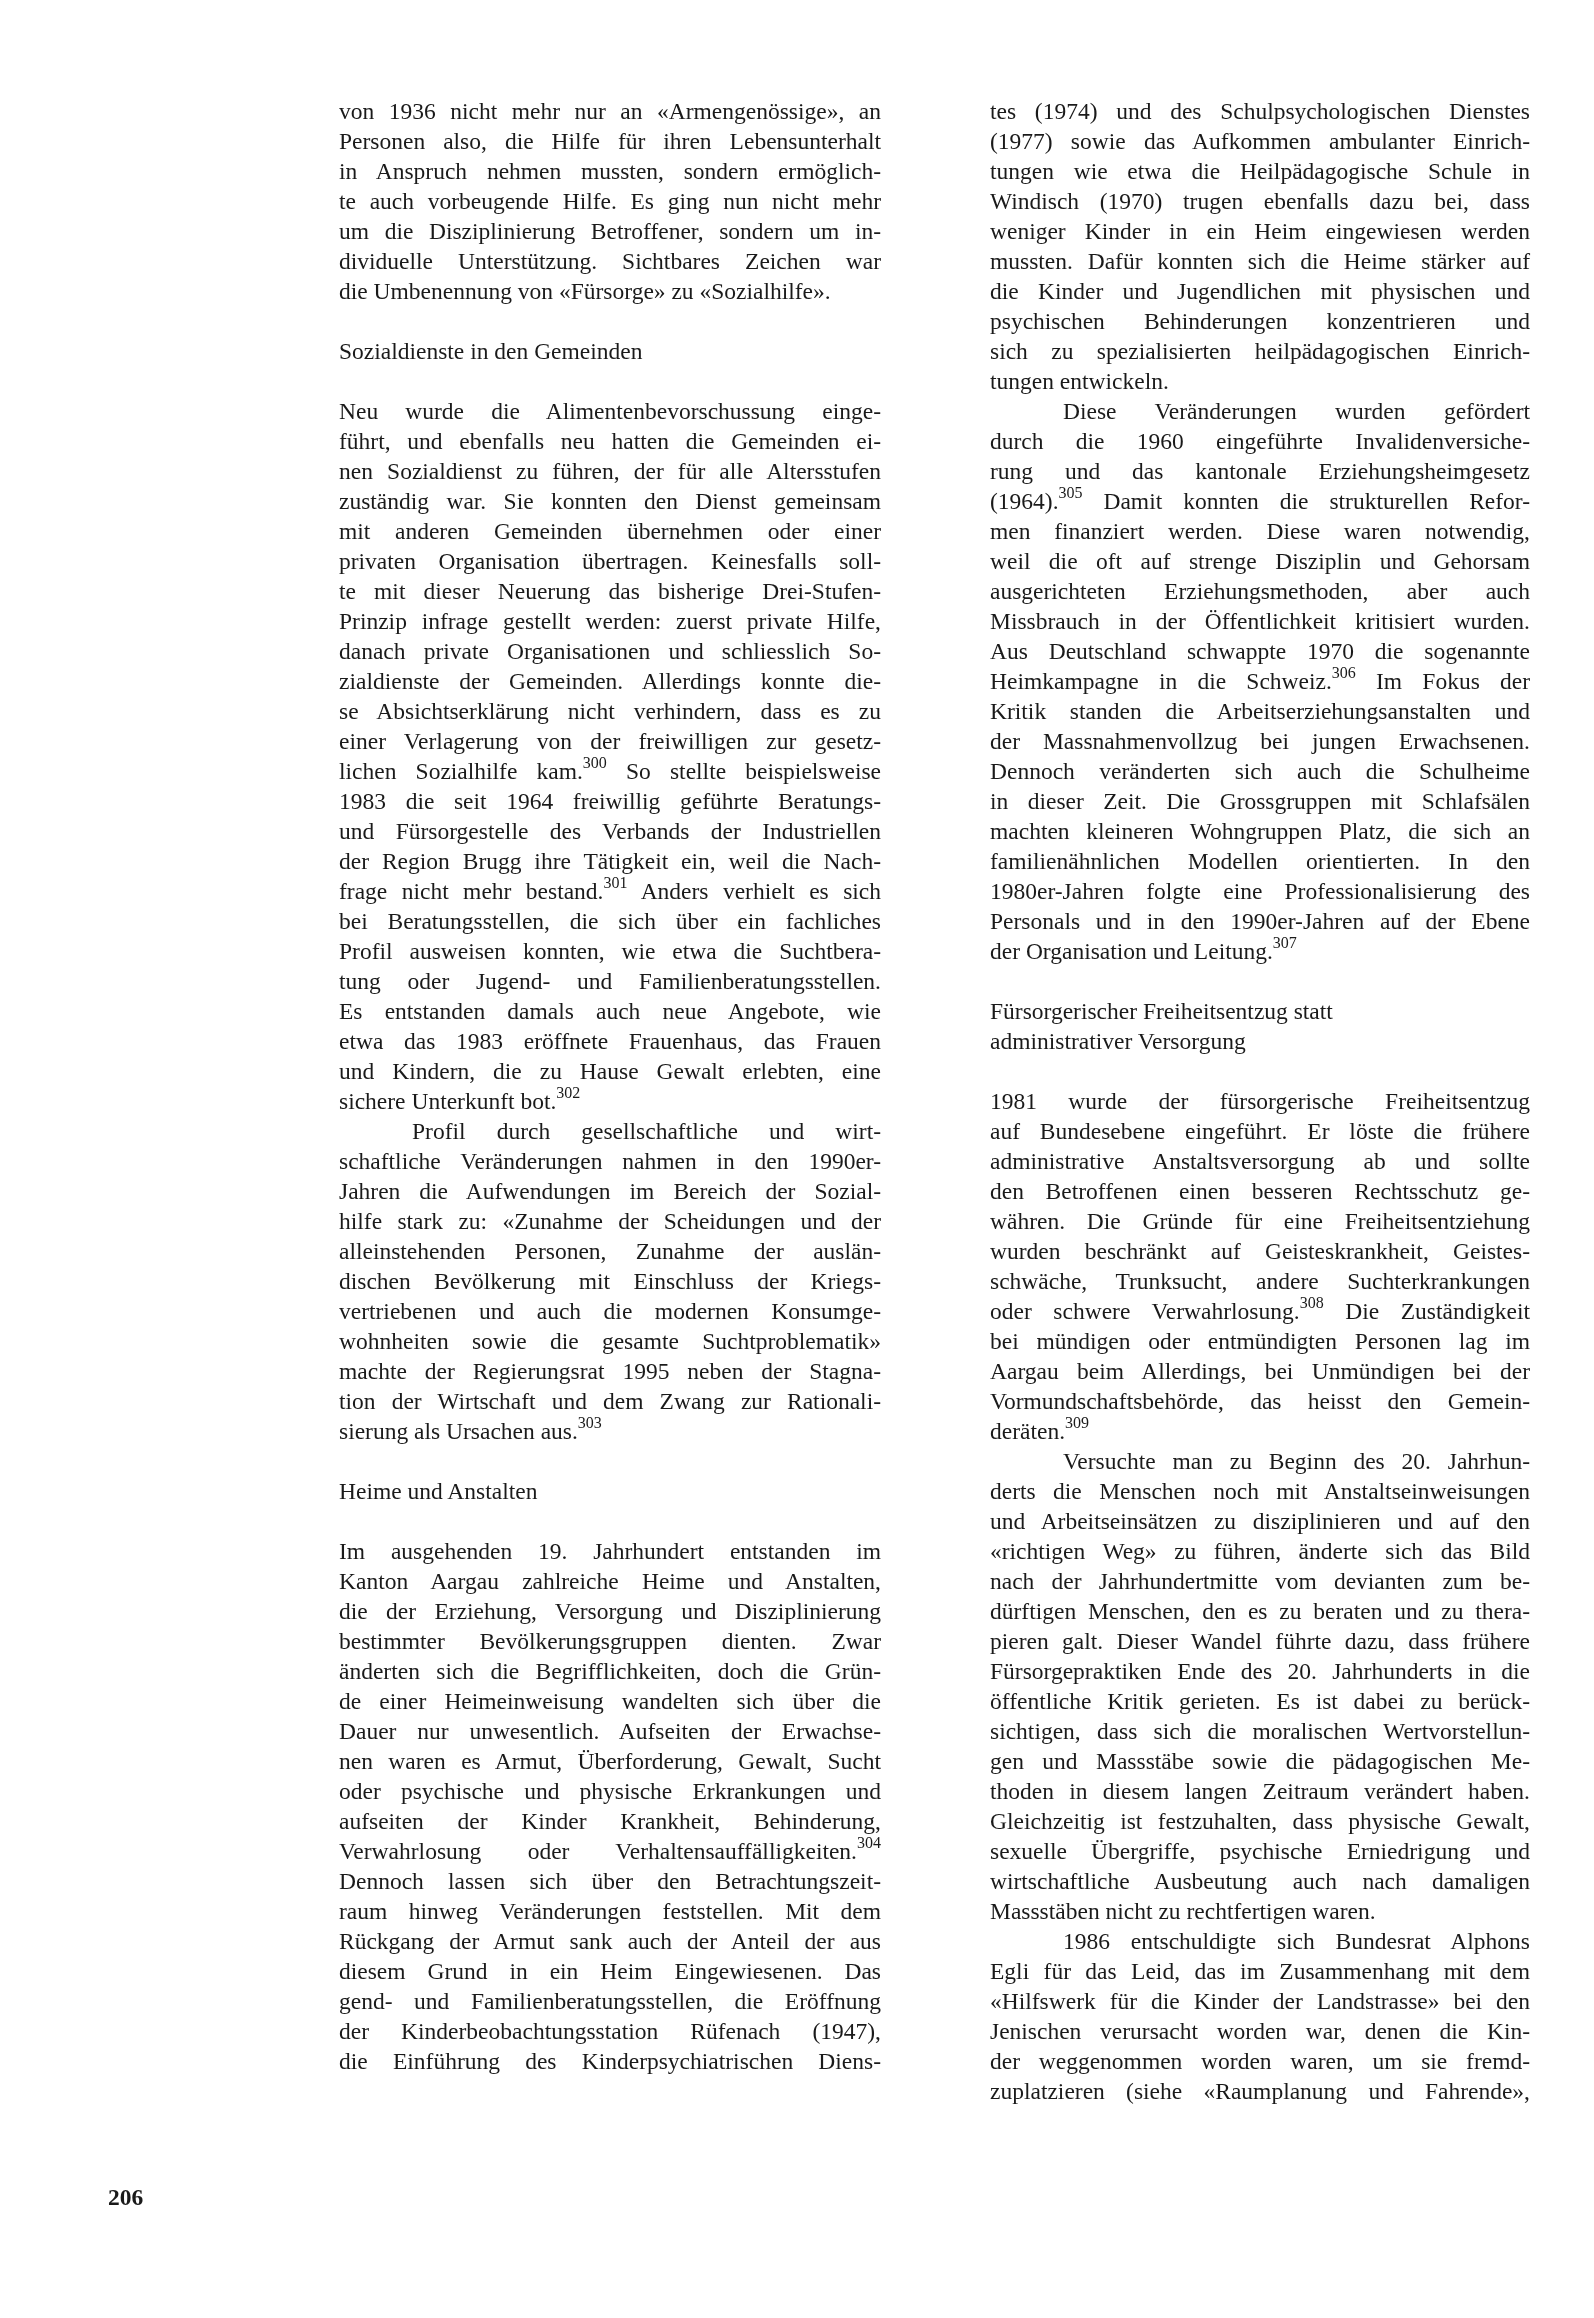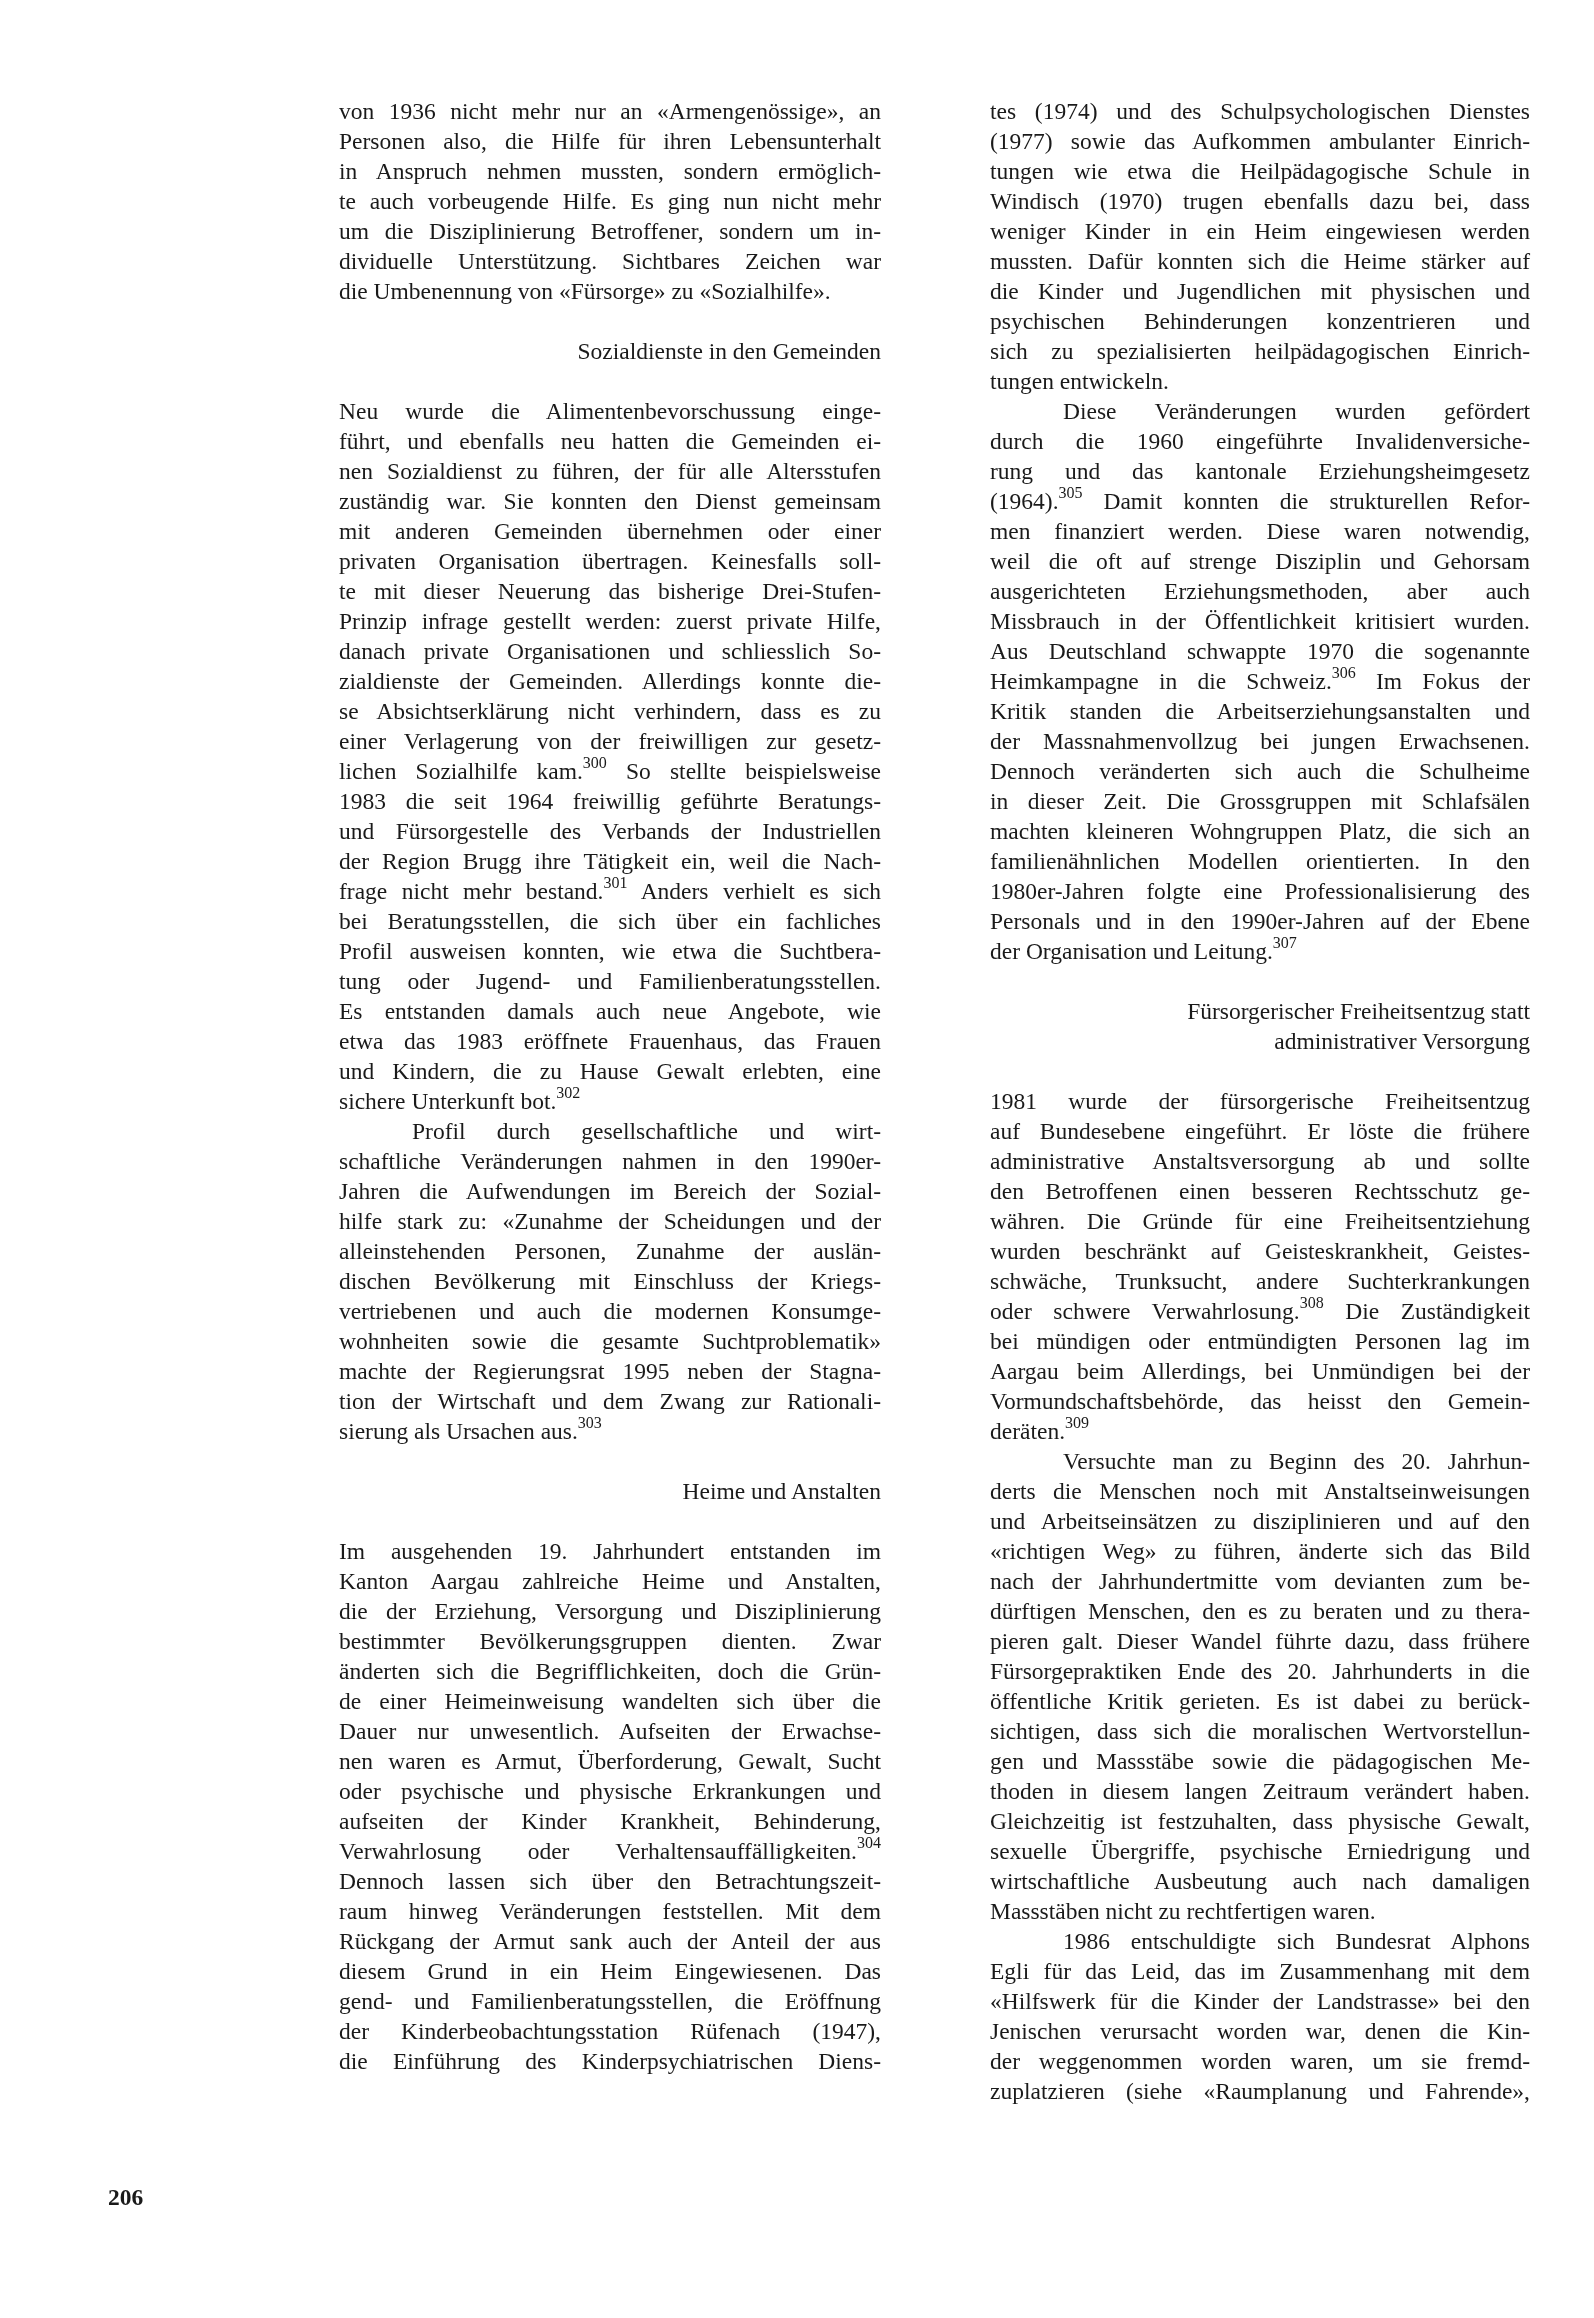--- a/index.html
+++ b/index.html
@@ -15,21 +15,21 @@
     .line {
       display: block; height: 30px; line-height: 30px;
       font-size: 23.5px; white-space: nowrap;
       text-align: justify; text-align-last: justify;
     }
     .line.last { text-align-last: left; }
     .line.indent { padding-left: 73px; }
     .line.blank { height: 30px; }
     .heading {
       display: block; height: 30px; line-height: 30px;
-      font-size: 23.5px; text-align: right; white-space: nowrap;
+      font-size: 23.5px; text-align: left; white-space: nowrap;
     }
     sup { font-size: 16px; line-height: 0; position: relative; top: -2.4px; vertical-align: super; }
     .page-number {
       position: absolute; left: 108px; top: 2182px;
       font-size: 23.5px; line-height: 30px; font-weight: bold;
     }
   </style>
 </head>
 <body>
 

